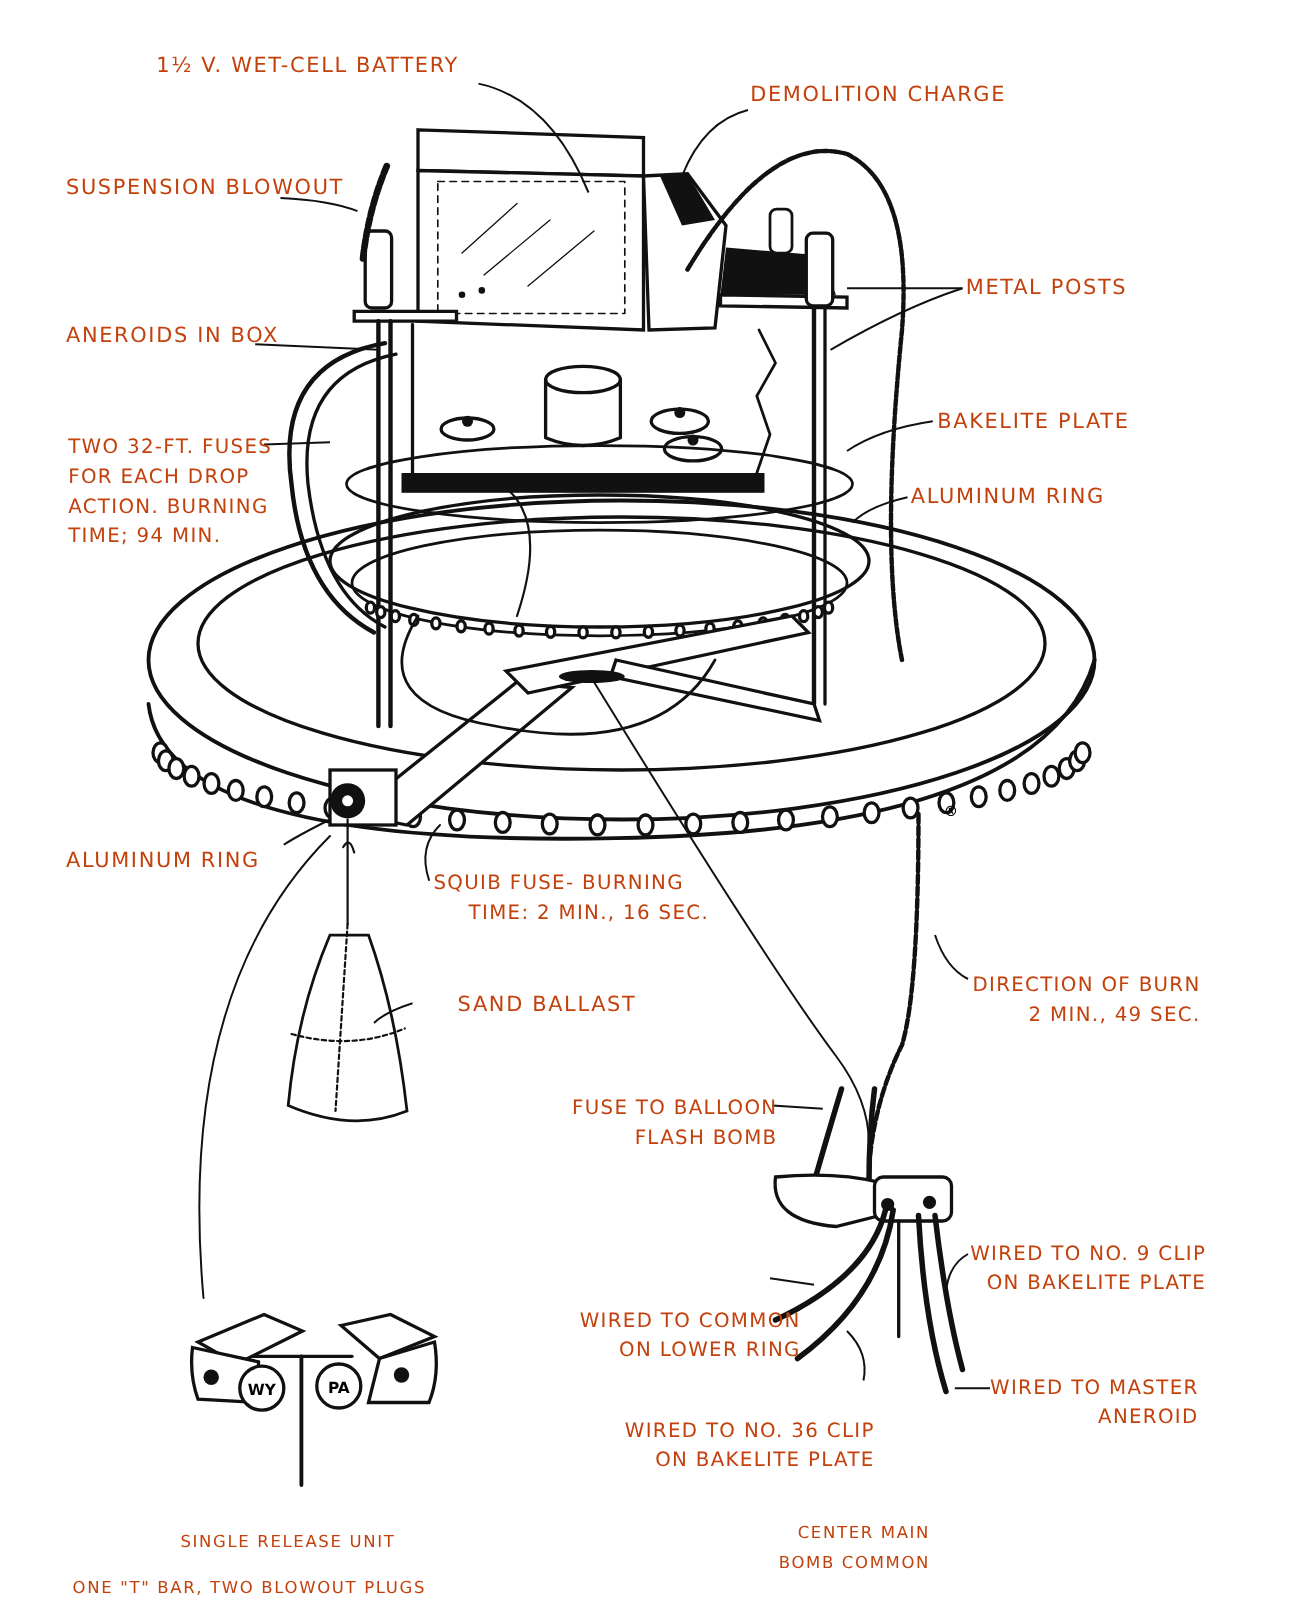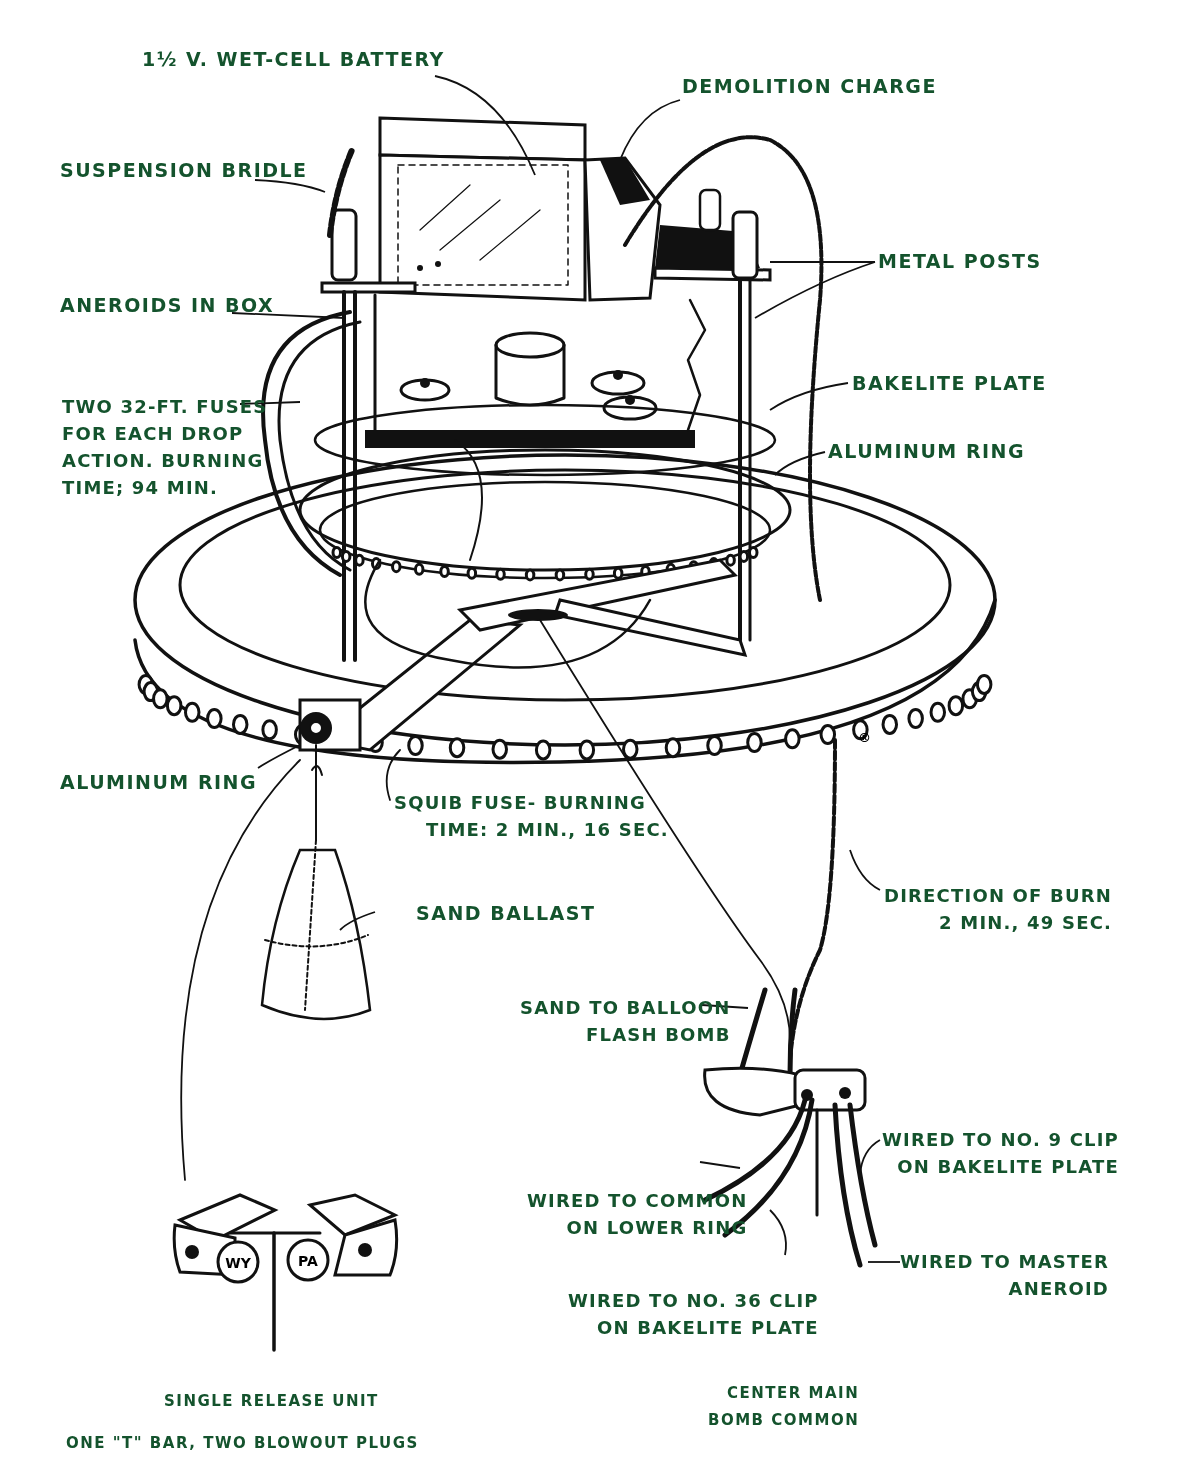--- a/index.html
+++ b/index.html
@@ -1,20 +1,20 @@
 <!DOCTYPE html>
 <html><head>
 <meta charset="utf-8">
 <style>
   html, body { margin: 0; padding: 0; background: #ffffff; }
   body { width: 1180px; height: 1471px; position: relative; overflow: hidden;
          font-family: "DejaVu Sans", sans-serif; color: #111; }
   #drawing { position: absolute; left: 0; top: 0; width: 1180px; height: 1471px; }
-  .lbl { position: absolute; font-family: "DejaVu Sans", sans-serif; font-weight: bold;
-         letter-spacing: 1.5px; color: #14532d; white-space: nowrap; line-height: 1.0; }
+  .lbl { position: absolute; font-family: "DejaVu Sans", sans-serif; font-weight: normal;
+         letter-spacing: 1.5px; color: #c2410c; white-space: nowrap; line-height: 1.0; }
   .big { font-size: 19px; }
   .med { font-size: 15px; text-align: right; }
   .sm  { font-size: 18px; letter-spacing: 1.2px; }
   .ctr { text-align: right; }
   .stack span { display: block; }
   .stack.sm span { margin-bottom: 9px; }
   svg .ink { stroke: #111; fill: none; stroke-linecap: round; stroke-linejoin: round; }
   svg .fill { fill: #111; stroke: none; }
   svg .paper { fill: #fff; stroke: #111; }
   svg text { font-family: "DejaVu Sans", sans-serif; font-weight: bold; }
@@ -224,21 +224,21 @@
     <path d="M880,1140 Q862,1150 860,1175"></path>
     <path d="M785,1255 Q790,1230 770,1210"></path>
     <path d="M900,1262 L868,1262"></path>
   </g>
 
   <text x="858" y="742" font-size="13">®</text>
 </svg>
 
 <div class="lbl big" style="left:142px;top:50px;">1½ V. WET-CELL BATTERY</div>
 <div class="lbl big" style="left:682px;top:77px;">DEMOLITION CHARGE</div>
-<div class="lbl big" style="left:60px;top:161px;">SUSPENSION BRIDLE</div>
+<div class="lbl big" style="left:60px;top:161px;">SUSPENSION BLOWOUT</div>
 <div class="lbl big" style="left:878px;top:252px;">METAL POSTS</div>
 <div class="lbl big" style="left:60px;top:296px;">ANEROIDS IN BOX</div>
 <div class="lbl big" style="left:852px;top:374px;">BAKELITE PLATE</div>
 <div class="lbl big" style="left:828px;top:442px;">ALUMINUM RING</div>
 
 <div class="lbl sm stack" style="left:62px;top:398px;">
   <span>TWO 32-FT. FUSES</span>
   <span>FOR EACH DROP</span>
   <span>ACTION. BURNING</span>
   <span>TIME; 94 MIN.</span>
@@ -252,21 +252,21 @@
 </div>
 
 <div class="lbl big" style="left:416px;top:904px;">SAND BALLAST</div>
 
 <div class="lbl sm stack ctr" style="left:884px;top:887px;">
   <span>DIRECTION OF BURN</span>
   <span>2 MIN., 49 SEC.</span>
 </div>
 
 <div class="lbl sm stack ctr" style="left:520px;top:999px;">
-  <span>SAND TO BALLOON</span>
+  <span>FUSE TO BALLOON</span>
   <span>FLASH BOMB</span>
 </div>
 
 <div class="lbl sm stack ctr" style="left:527px;top:1156px;margin-top:36px;">
   <span>WIRED TO COMMON</span>
   <span>ON LOWER RING</span>
 </div>
 
 <div class="lbl sm stack ctr" style="left:882px;top:1131px;">
   <span>WIRED TO NO. 9 CLIP</span>

